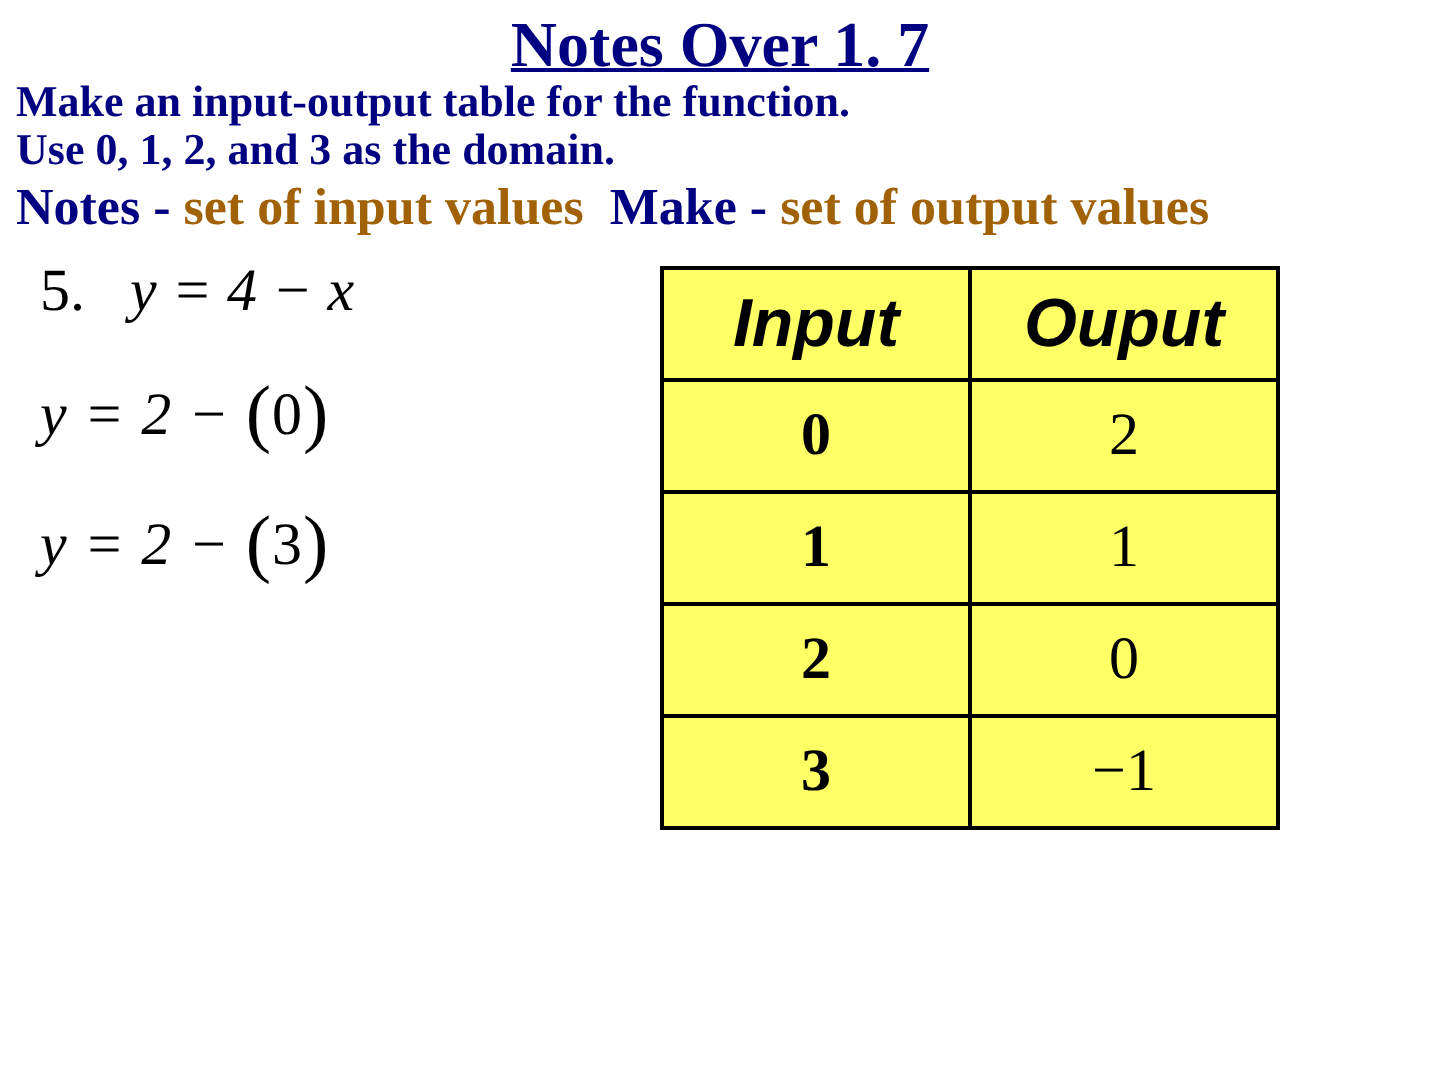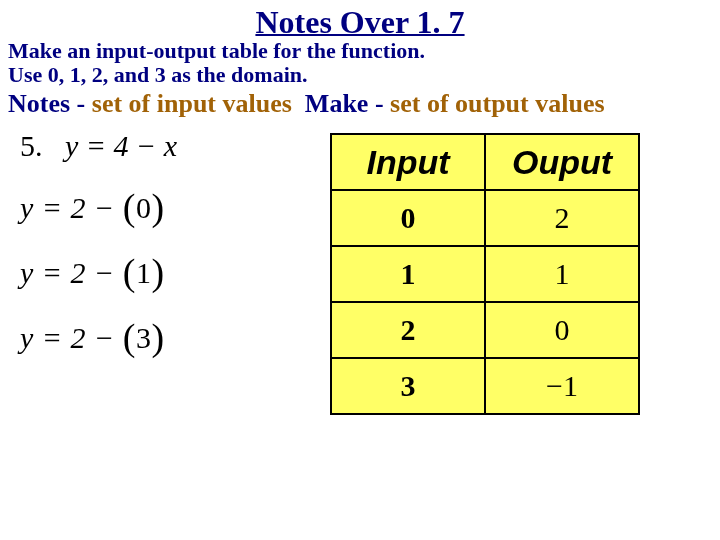--- a/index.html
+++ b/index.html
@@ -129,23 +129,20 @@
   <div class="equations">
     <div class="problem">
       <span class="num">5.</span>
       <span>&nbsp;</span>
       <span class="eq">y = 4 − x</span>
     </div>
     <div class="step">
       <span class="v">y</span><span> = 2 − </span><span class="paren">(</span><span class="inner">0</span><span class="paren">)</span>
     </div>
     <div class="step">
-      <span class="v">y</span><span> = 2 − </span><span class="paren">(</span><span class="inner">1</span><span class="paren">)</span>
-    </div>
-    <div class="step">
       <span class="v">y</span><span> = 2 − </span><span class="paren">(</span><span class="inner">3</span><span class="paren">)</span>
     </div>
   </div>
 
   <table class="io-table">
     <thead>
       <tr>
         <th>Input</th>
         <th>Ouput</th>
       </tr>

